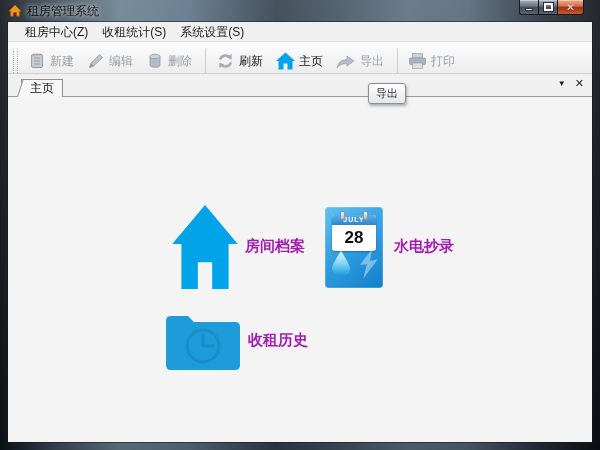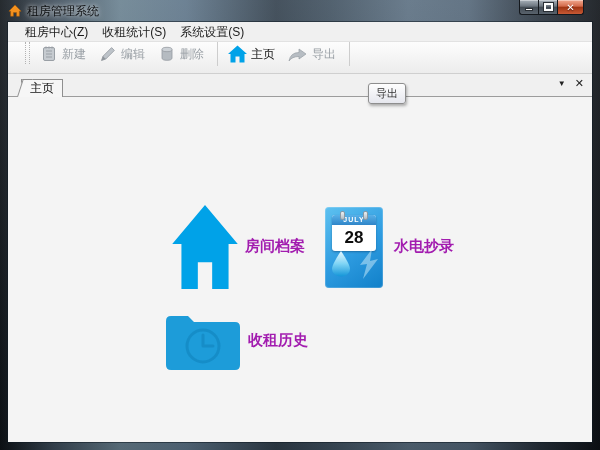--- a/index.html
+++ b/index.html
@@ -31,21 +31,21 @@
   .glyph-max { width:9px; height:8px; border:2px solid #fdfdfd; outline:1px solid #2a2f35; }
   .glyph-close { color:#fff; font-size:10px; font-weight:700; text-shadow:0 1px 1px #5a1303; line-height:13px; }
   
   .client { position:absolute; left:8px; top:22px; right:8px; bottom:8px; background:#f4f4f4;
             box-shadow: 0 0 0 1px rgba(15,25,35,.55), inset 0 0 0 1px rgba(255,255,255,.85);
             display:flex; flex-direction:column; }
   .menubar { height:20px; background:#f0f0f0; border-bottom:1px solid #e2e2e2;
              display:flex; padding-left:10px; }
   .menu-item { font-size:12px; color:#1a1a1a; padding:2px 7px; cursor:default; }
   .toolbar { height:32px; background:linear-gradient(#fdfdfd, #ececec);
-             border-bottom:1px solid #cfcfcf; display:flex; align-items:flex-start; padding-left:15px; }
+             border-bottom:1px solid #cfcfcf; display:flex; align-items:flex-end; padding-left:3px; }
   .gripper { width:5px; height:22px; border-left:1px dotted #b3b3b3; border-right:1px dotted #b3b3b3; margin:0 5px 0 2px; }
   .tbtn { display:flex; align-items:center; gap:4px; background:transparent; border:0;
           font-family:inherit; font-size:12px; color:#141414; padding:3px 5px; margin-right:3px; cursor:default; }
   .tbtn.disabled { color:#9aa0a6; }
   .tsep { width:1px; height:24px; background:#cdcdcd; margin:0 5px; }
   .ticon { display:flex; }
   
   .tabbar { position:relative; height:23px; background:#f0f0f0; }
   .tabstrip-line { position:absolute; left:0; right:0; bottom:0; height:1px; background:#9c9c9c; }
   .tab { position:absolute; left:13px; bottom:0; height:18px; min-width:38px; padding:0 8px;
@@ -145,20 +145,31 @@
               <path d="M4 4.5 v8.5 a5 2.3 0 0 0 10 0 V4.5" fill="#b5bbc1" stroke="#959ba1" stroke-width="0.8"></path>
               <ellipse cx="9" cy="4.5" rx="5" ry="2.2" fill="#ccd1d6" stroke="#959ba1" stroke-width="0.8"></ellipse>
             </svg>
         </span>
         <span>删除</span>
       </button>
 
 
       <span class="tsep"></span>
 
+      <button class="tbtn">
+        <span class="ticon">
+          <svg width="19" height="18" viewBox="0 0 19 18">
+              <path d="M14.5 6 A6 6 0 0 0 4 7.5" stroke="#a8aeb4" stroke-width="2.6" fill="none"></path>
+              <path d="M15.6 1.8 L15.8 7.2 L10.6 5.6 Z" fill="#a8aeb4"></path>
+              <path d="M4.5 12 A6 6 0 0 0 15 10.5" stroke="#a8aeb4" stroke-width="2.6" fill="none"></path>
+              <path d="M3.4 16.2 L3.2 10.8 L8.4 12.4 Z" fill="#a8aeb4"></path>
+            </svg>
+        </span>
+        <span>刷新</span>
+      </button>
 
       <button class="tbtn">
         <span class="ticon">
           <svg width="19" height="18" viewBox="0 0 19 18">
               <path d="M9.5 0.5 L19 9 H16.5 V17.5 H11.5 V11.5 H7.5 V17.5 H2.5 V9 H0 Z" fill="var(--accent-blue,#00A2E8)"></path>
             </svg>
         </span>
         <span>主页</span>
       </button>
 
@@ -167,20 +178,30 @@
         <span class="ticon">
           <svg width="20" height="18" viewBox="0 0 20 18">
               <path d="M1 16 q1.5-8.5 10-8.5 V4 l7 5 -7 5 V11.5 Q4 11.5 1 16 Z" fill="#b7bdc3" stroke="#979da3" stroke-width="0.7"></path>
             </svg>
         </span>
         <span>导出</span>
       </button>
 
       <span class="tsep"></span>
 
+      <button class="tbtn disabled">
+        <span class="ticon">
+          <svg width="19" height="18" viewBox="0 0 19 18">
+              <rect x="4.5" y="1.5" width="10" height="4.5" fill="#ced3d7" stroke="#9aa0a6" stroke-width="0.7"></rect>
+              <rect x="1.5" y="6" width="16" height="6.5" rx="1" fill="#adb3b9" stroke="#8f959b" stroke-width="0.7"></rect>
+              <rect x="4.5" y="11" width="10" height="5.5" fill="#dde1e4" stroke="#9aa0a6" stroke-width="0.7"></rect>
+            </svg>
+        </span>
+        <span>打印</span>
+      </button>
     </div>
 
     <div class="tabbar">
       <span class="tabstrip-line"></span>
       <div class="tab">
         <span>主页</span>
       </div>
       <div class="tabbar-buttons">
         <span class="tab-drop">▼</span>
         <span class="tab-x">✕</span>

